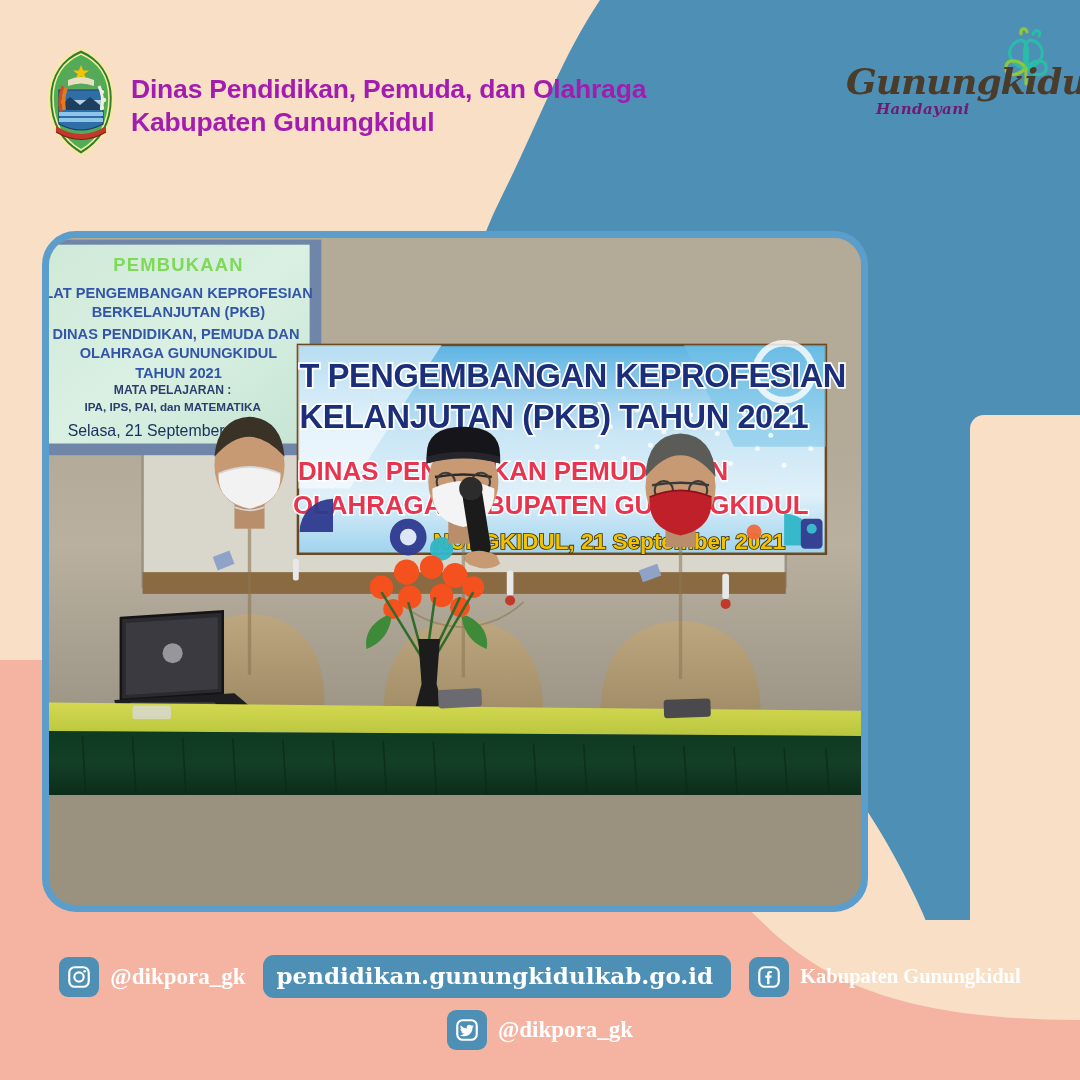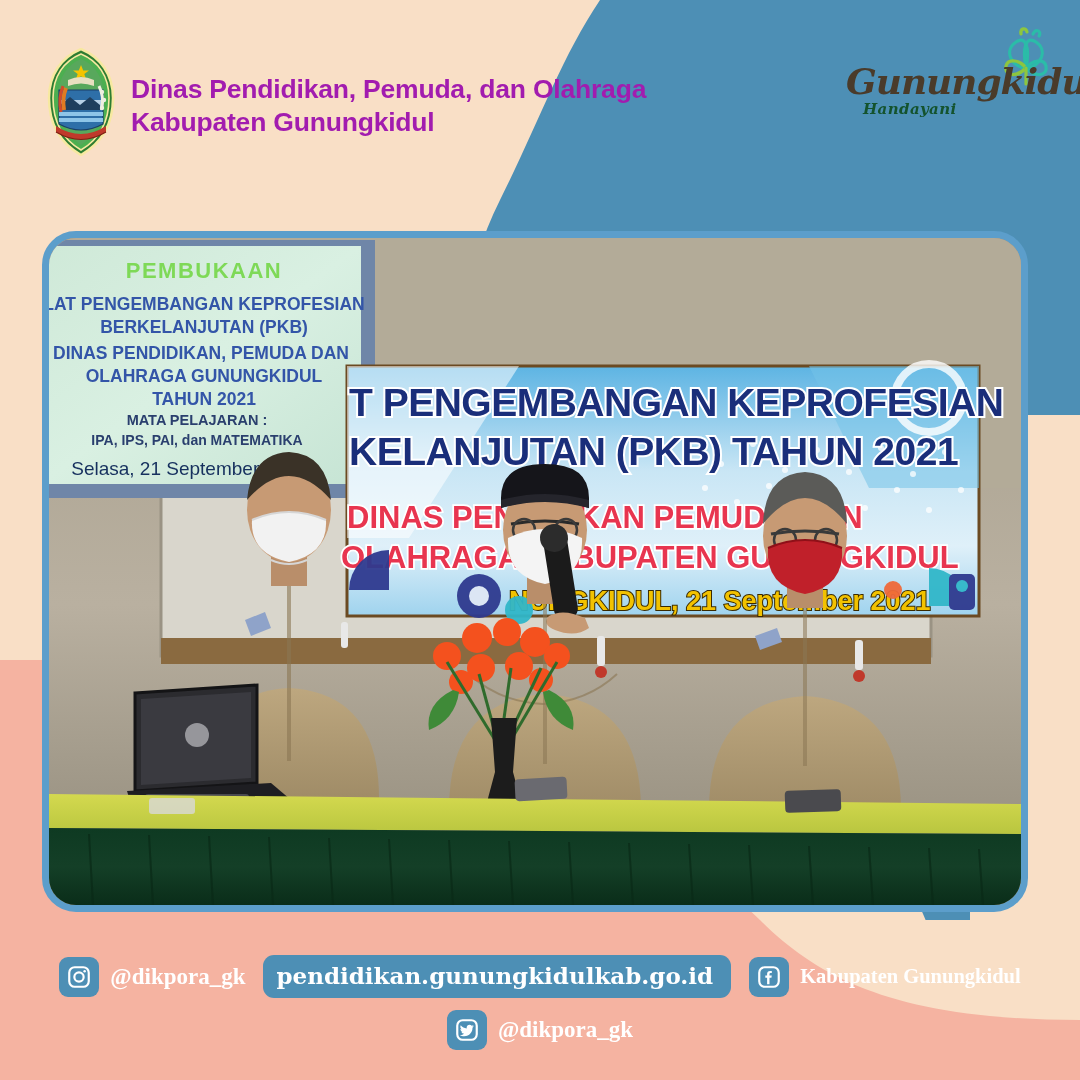--- a/index.html
+++ b/index.html
@@ -43,30 +43,30 @@
 
   .gk-logo { position:absolute; right:22px; top:34px; width:212px; height:96px; }
   .gk-word {
     position:absolute; left:0; top:26px; width:190px;
     font-family:"DejaVu Serif", serif;
     font-style:italic; font-weight:bold;
     font-size:36px; color:#4A3B2A; letter-spacing:-1px;
     white-space:nowrap;
   }
   .gk-tag {
-    position:absolute; left:17px; top:66px;
+    position:absolute; left:30px; top:66px;
     font-family:"DejaVu Serif", serif;
     font-style:italic; font-weight:bold;
-    font-size:15px; color:#14532d; letter-spacing:0.4px;
+    font-size:15px; color:#701a75; letter-spacing:0.4px;
   }
   .gk-orn { position:absolute; right:2px; top:-8px; width:60px; height:62px; }
 
   
   .photo-frame {
-    position:absolute; left:42px; top:231px; width:986px; height:681px;
+    position:absolute; left:42px; top:231px; width:826px; height:681px;
     border:7px solid #5C9ECB; border-radius:34px;
     overflow:hidden; background:#9a927f;
   }
   .photo { position:absolute; inset:0; }
 
   
   .footer { position:absolute; left:0; top:940px; width:1080px; height:140px; }
   .frow { position:absolute; display:flex; align-items:center; }
   .frow1 { left:0; right:0; top:15px; justify-content:center; gap:0; }
   .frow2 { left:0; right:0; top:70px; justify-content:center; gap:0; }

